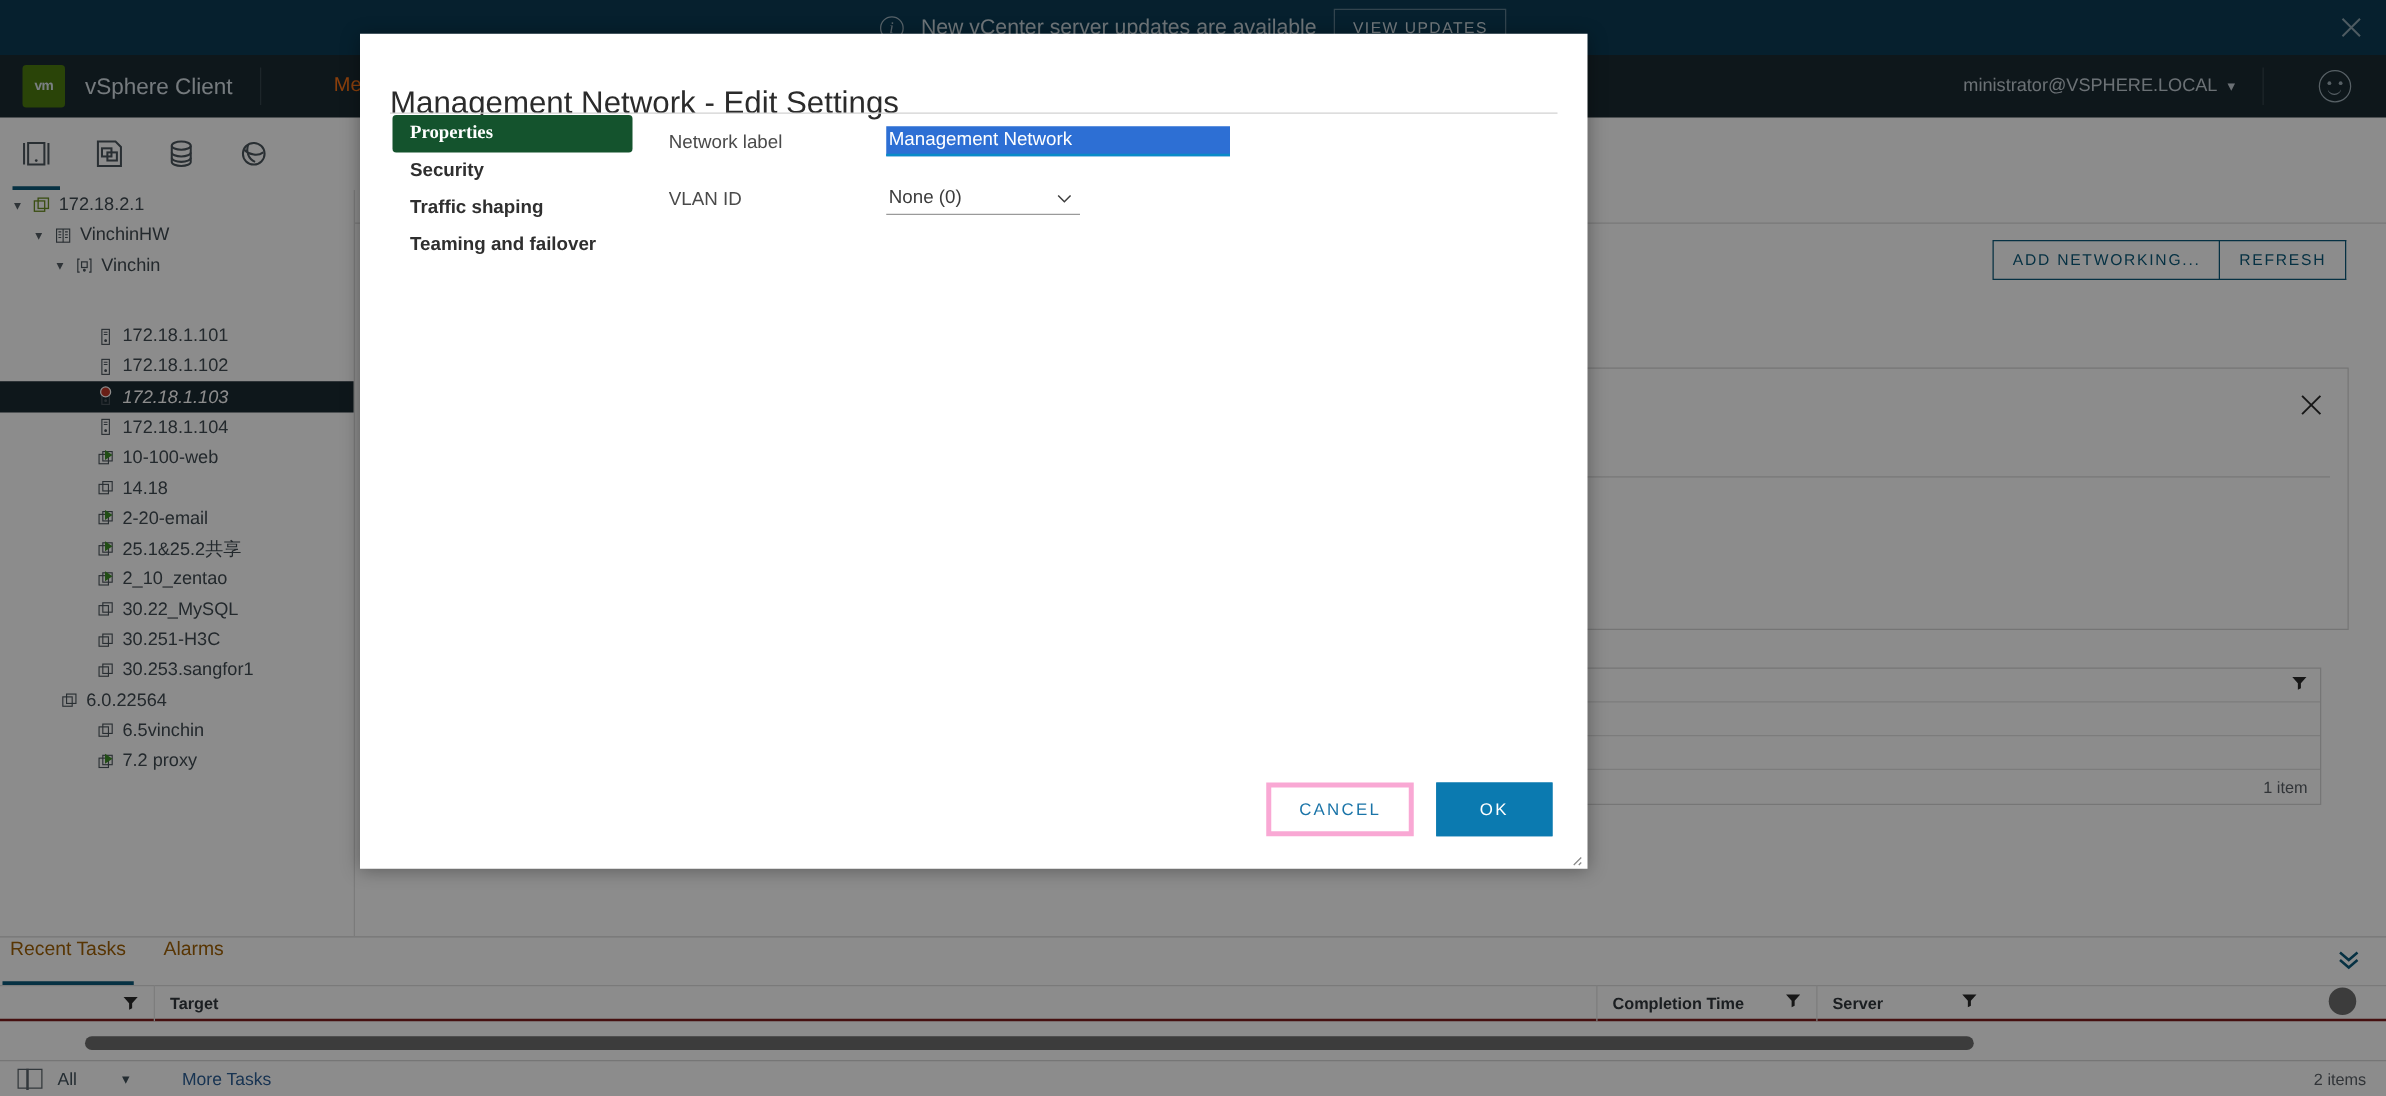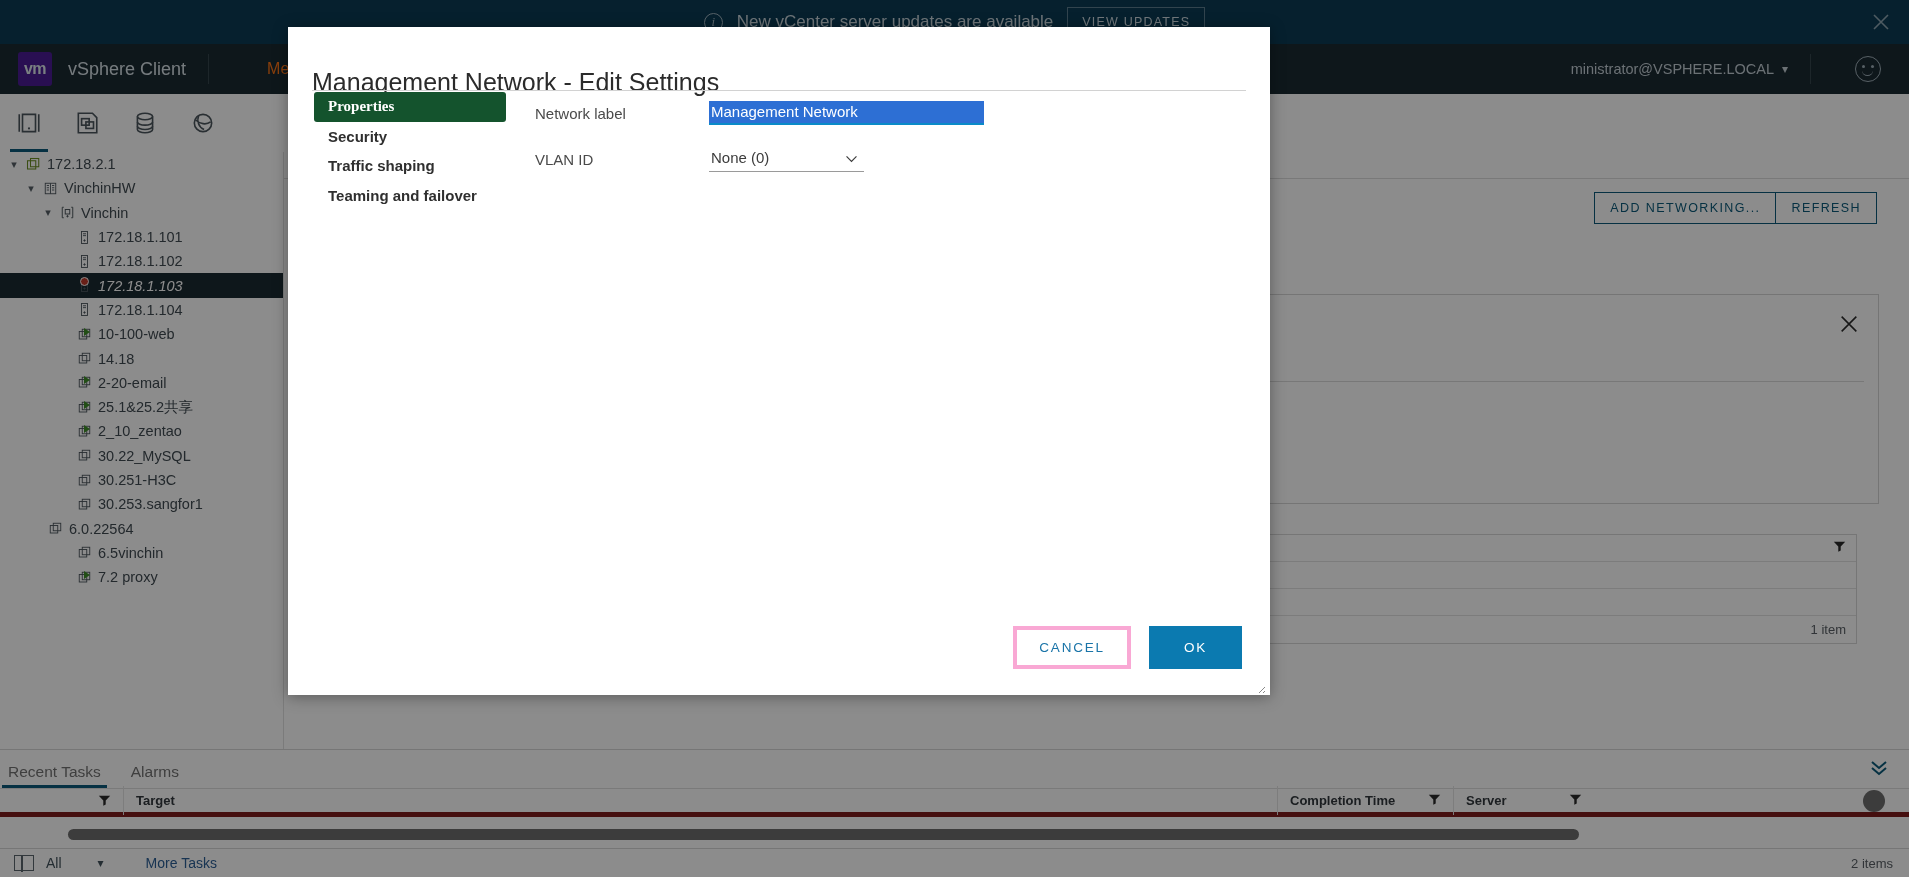--- a/index.html
+++ b/index.html
@@ -37,22 +37,22 @@
     position: absolute; right: 16px; top: 10px; width: 24px; height: 24px;
     color: #8fa6b2; font-size: 22px; line-height: 22px; text-align: center; cursor: pointer;
   }
 
   
   .appbar {
     position: absolute; left: 0; top: 44px; width: 1909px; height: 50px;
     background: #1b2a32; display: flex; align-items: center; z-index: 5;
   }
   .vm-logo {
-    width: 34px; height: 34px; margin-left: 18px; background: #4c1d95; border-radius: 3px;
-    color: #dde7ec; font-size: 16px; font-weight: bold; display: flex;
+    width: 34px; height: 34px; margin-left: 18px; background: #4d7c0f; border-radius: 3px;
+    color: #dde7ec; font-size: 11px; font-weight: bold; display: flex;
     align-items: center; justify-content: center; letter-spacing: -0.5px;
   }
   .app-title { color: #d6e0e6; font-size: 18px; margin-left: 16px; }
   .appbar-divider { width: 1px; height: 30px; background: #36454d; margin: 0 22px; }
   .menu-item { color: #f97316; font-size: 16px; display: flex; align-items: center; gap: 7px; cursor: pointer; margin-left: 36px; }
   .chev { font-size: 12px; }
   .appbar-right { margin-left: auto; display: flex; align-items: center; }
   .user-name { color: #c3ced5; font-size: 14.5px; display: flex; align-items: center; gap: 8px; cursor: pointer; }
   .smiley {
     width: 26px; height: 26px; border: 1.6px solid #9fb0b9; border-radius: 50%;
@@ -119,25 +119,25 @@
   .mt-head { font-weight: bold; }
   .mt-foot { border-bottom: none; justify-content: flex-end; color: #5a6views; color: #5a6066; }
   .funnel { margin-left: auto; }
 
   
   .bottom-panel {
     position: absolute; left: 0; right: 0; bottom: 29px; height: 99px;
     background: #fff; border-top: 1px solid #d8d8d8; z-index: 3;
   }
   .bp-tabs { display: flex; align-items: flex-end; height: 38px; padding-left: 8px; gap: 30px; }
-  .bp-tab { font-size: 15.5px; color: #737373; padding-bottom: 7px; cursor: pointer; position: relative; }
+  .bp-tab { font-size: 15.5px; color: #a16207; padding-bottom: 19px; cursor: pointer; position: relative; }
   .bp-tab.active::after { content: ""; position: absolute; left: -6px; right: -6px; bottom: 0; height: 3px; background: #0b5a7a; }
   .bp-head {
     display: flex; align-items: center; height: 29px; border-top: 1px solid #dedede;
-    border-bottom: 5px solid #7f1d1d; font-size: 13px; font-weight: bold; color: #32383d;
+    border-bottom: 2px solid #7f1d1d; font-size: 13px; font-weight: bold; color: #32383d;
   }
   .bp-cell { display: flex; align-items: center; height: 29px; padding: 0 12px; border-right: 1px solid #e3e3e3; }
   .hscroll {
     position: absolute; left: 68px; right: 330px; bottom: 8px; height: 11px;
     background: #6d6d6d; border-radius: 6px;
   }
   .bp-collapse { position: absolute; right: 18px; top: 5px; color: #0b5a7a; font-size: 20px; cursor: pointer; }
 
   .statusbar {
     position: absolute; left: 0; right: 0; bottom: 0; height: 29px; background: #fff;
@@ -286,21 +286,21 @@
           <span class="tw">▾</span>
           <span class="ticon">
             <svg viewBox="0 0 20 20" fill="none" stroke="#4c565d" stroke-width="1.3">
               <path d="M5 3H3v14h2M15 3h2v14h-2"></path>
               <rect x="7" y="6" width="6" height="6"></rect>
               <circle cx="10" cy="15" r="0.9" fill="#4c565d"></circle>
             </svg>
           </span>
           <span class="tlabel">Vinchin</span>
         </div>
-        <div class="tree-row" style="padding-left: 57px;">
+        <div class="tree-row" style="padding-left: 57px; margin-top: 32px;">
           <span class="tw empty">▾</span>
           <span class="ticon">
             <svg viewBox="0 0 20 20" fill="none" stroke="#4c565d" stroke-width="1.2">
               <rect x="6" y="2" width="8" height="16"></rect>
               <path d="M8 5h4M8 7.5h4"></path>
               <circle cx="10" cy="14" r="0.9" fill="#4c565d"></circle>
             </svg>
           </span>
           <span class="tlabel">172.18.1.101</span>
         </div>

